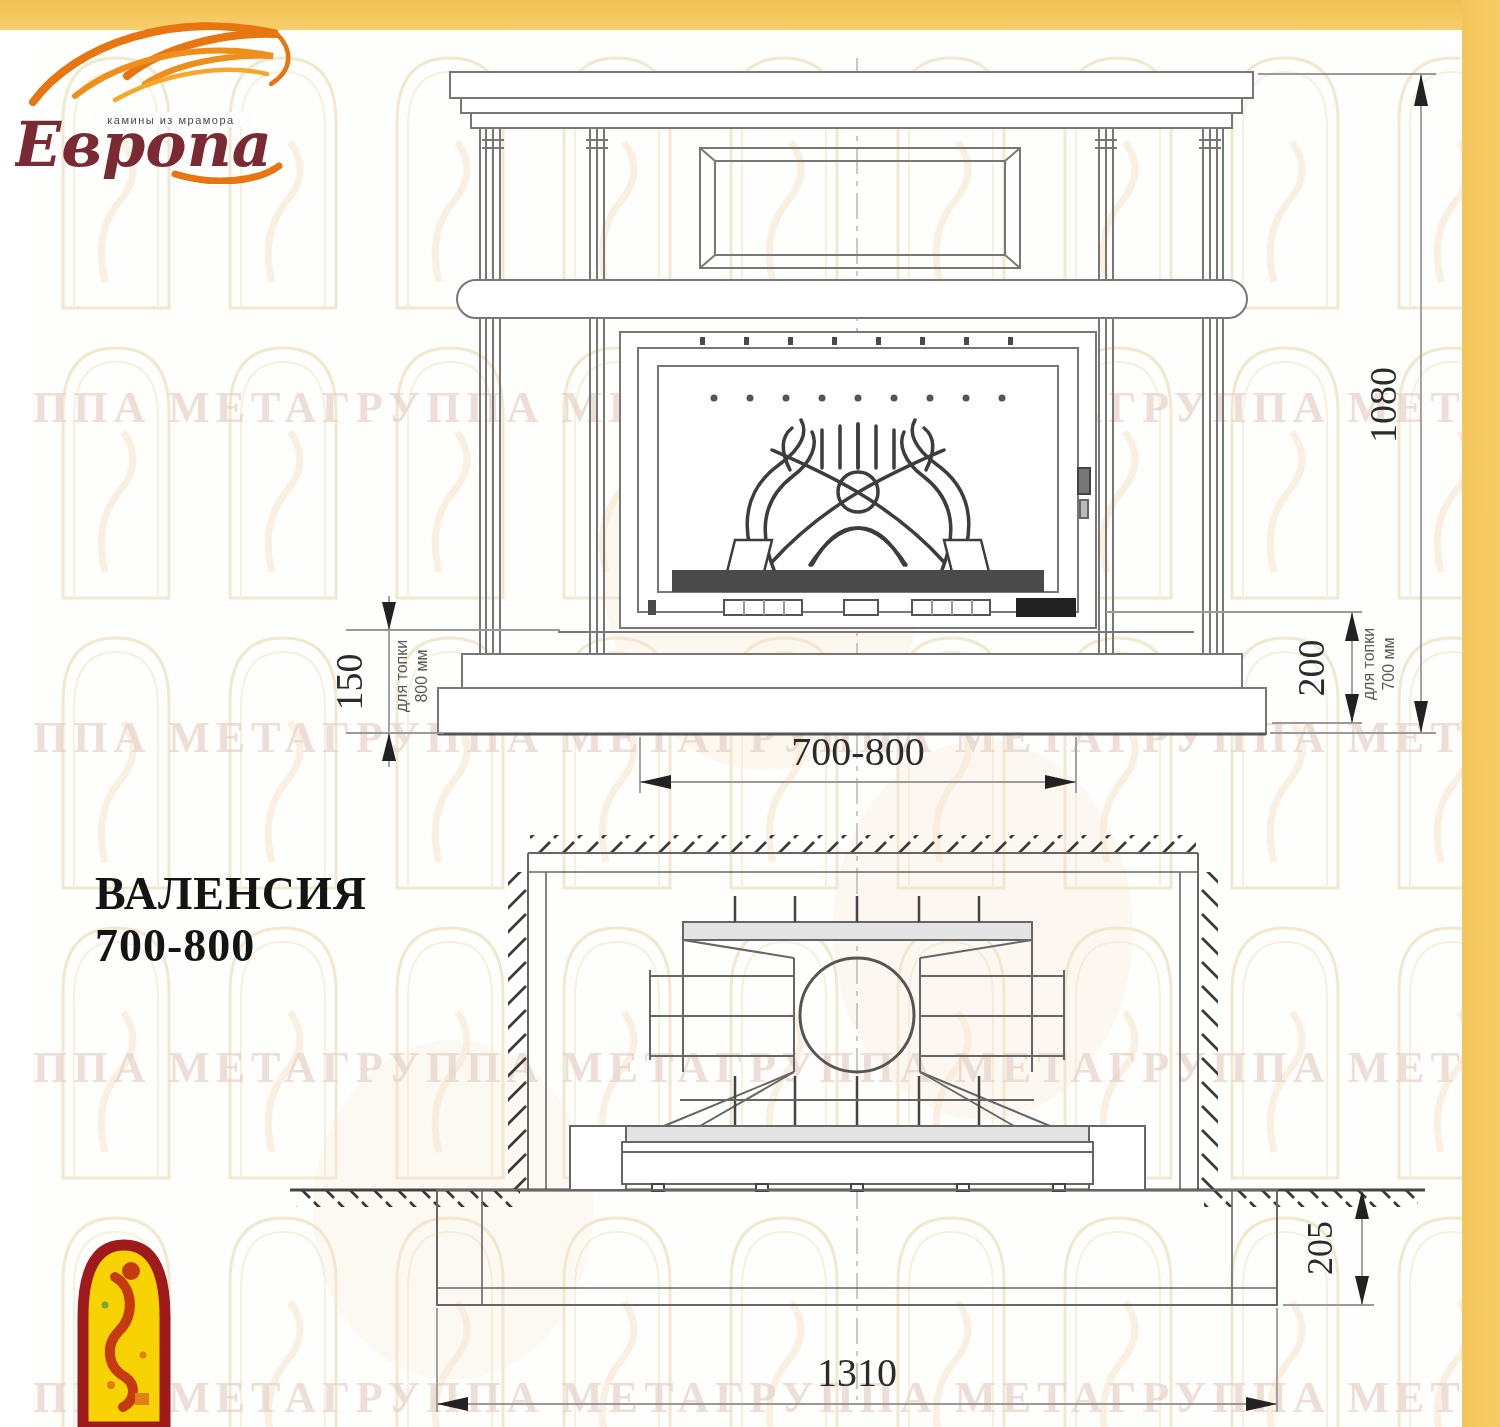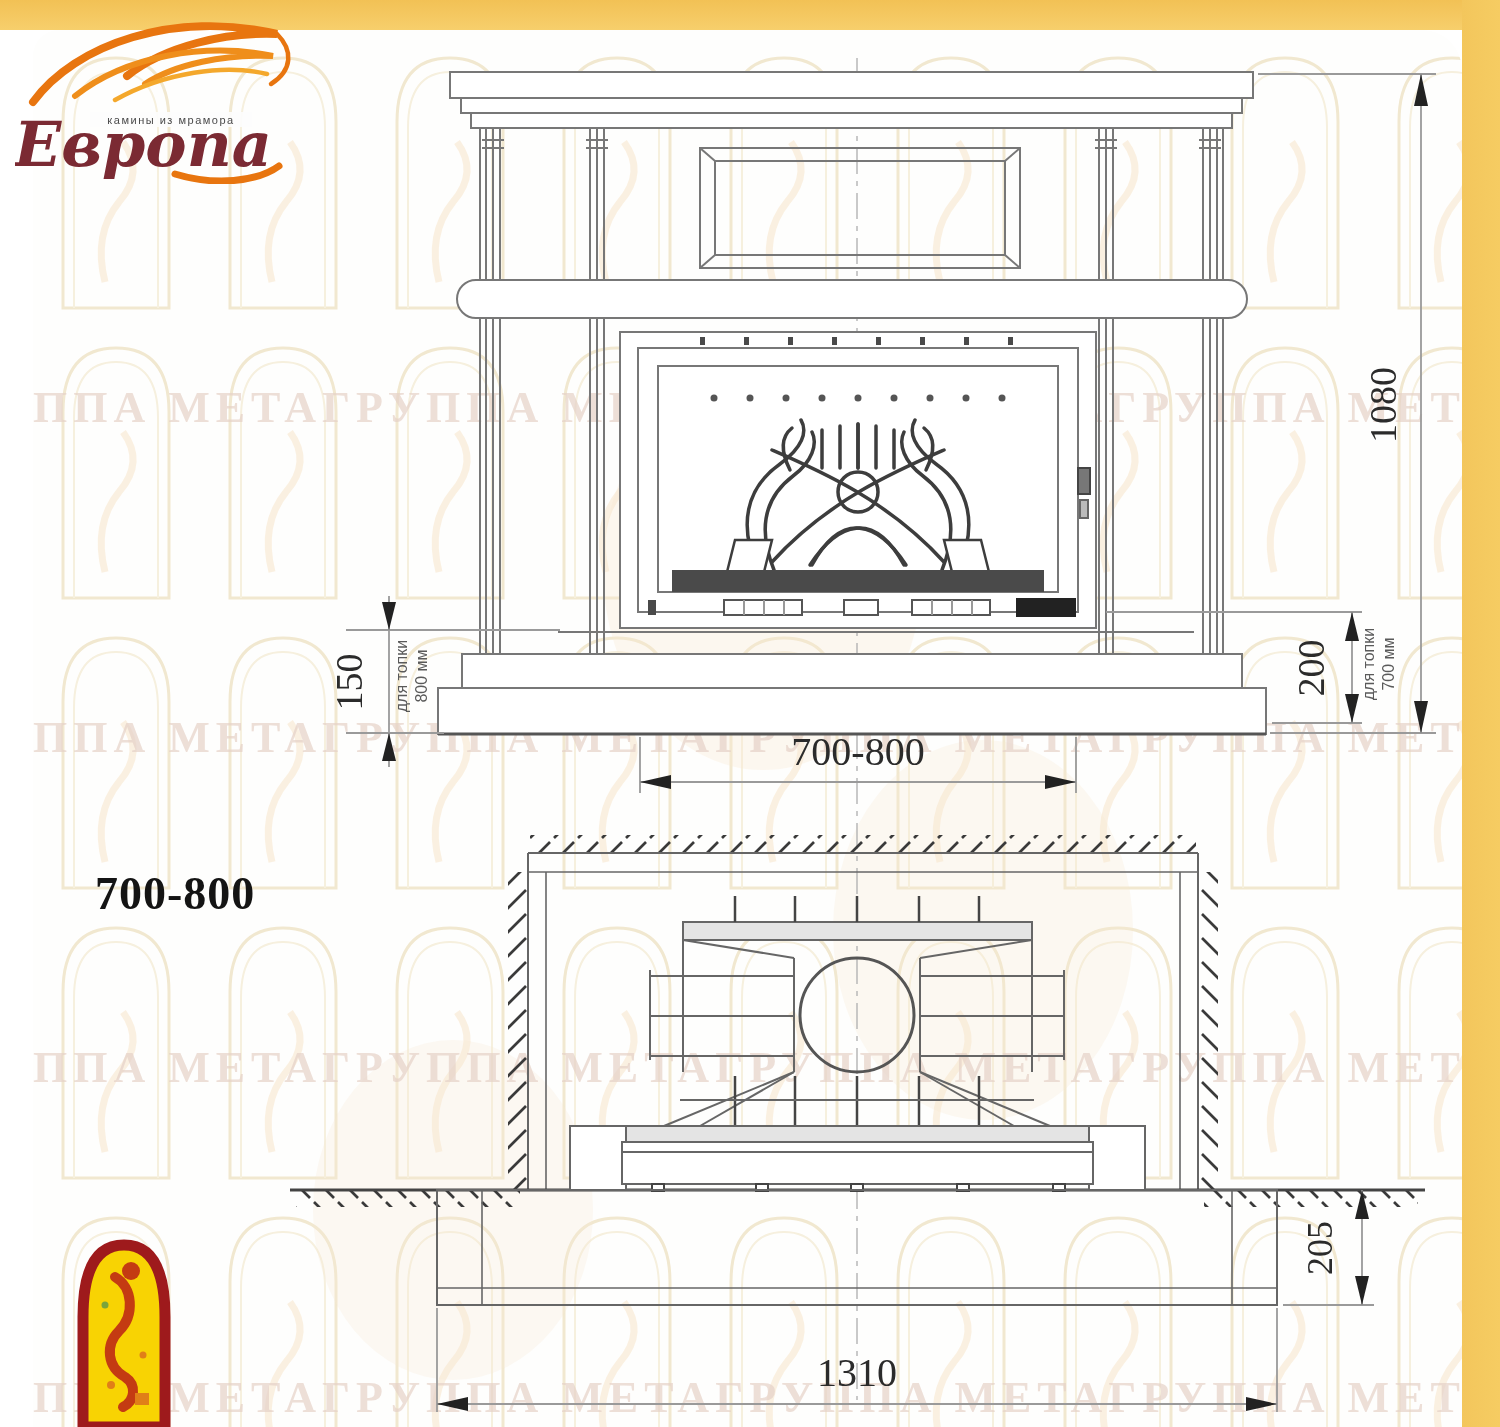--- a/index.html
+++ b/index.html
@@ -326,20 +326,21 @@
       <text class="dim dim-md" x="1324" y="668" transform="rotate(-90 1324 668)">200</text>
       <text class="note" x="1374" y="664" transform="rotate(-90 1374 664)">для топки</text>
       <text class="note" x="1394" y="664" transform="rotate(-90 1394 664)">700 мм</text>
       <text class="dim dim-lg" x="858" y="765">700-800</text>
       <text class="dim dim-sm" x="1332" y="1248" transform="rotate(-90 1332 1248)">205</text>
       <text class="dim dim-lg" x="857" y="1386">1310</text>
     </g>
   </svg>
 
   <div class="title">
+    <div>ВАЛЕНСИЯ</div>
     <div>700-800</div>
   </div>
 
   <div class="logo">
     <svg width="300" height="180" viewBox="0 0 300 180">
       <g fill="none" stroke-linecap="round">
         <path d="M18,98 C60,40 160,6 262,30 C210,28 150,42 112,72" stroke="#E8750F" stroke-width="8"></path>
         <path d="M60,92 C110,52 190,38 258,52 C210,50 160,60 130,80" stroke="#EF8E1B" stroke-width="6"></path>
         <path d="M100,96 C150,68 210,60 252,70" stroke="#F4A82C" stroke-width="4.5"></path>
         <path d="M262,30 C278,46 278,66 256,80" stroke="#E8750F" stroke-width="4.5"></path>

